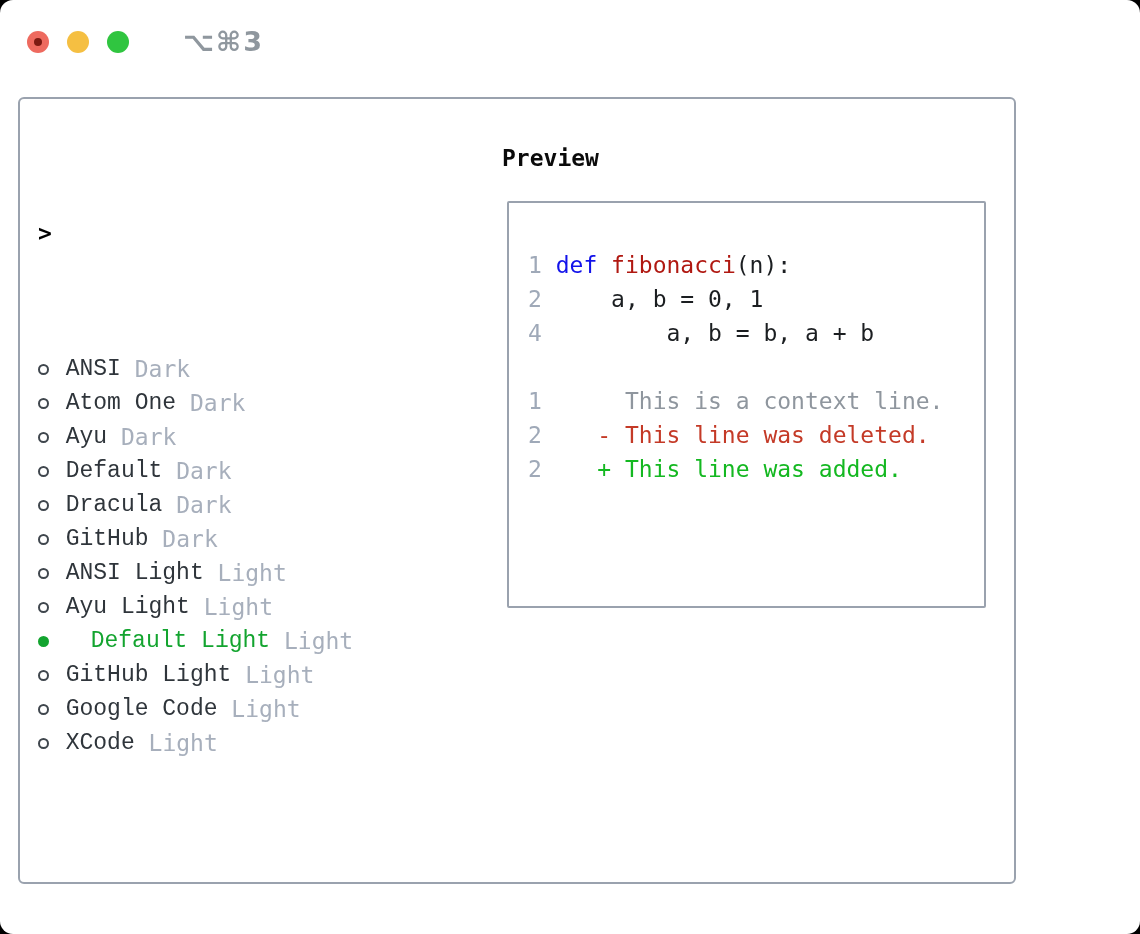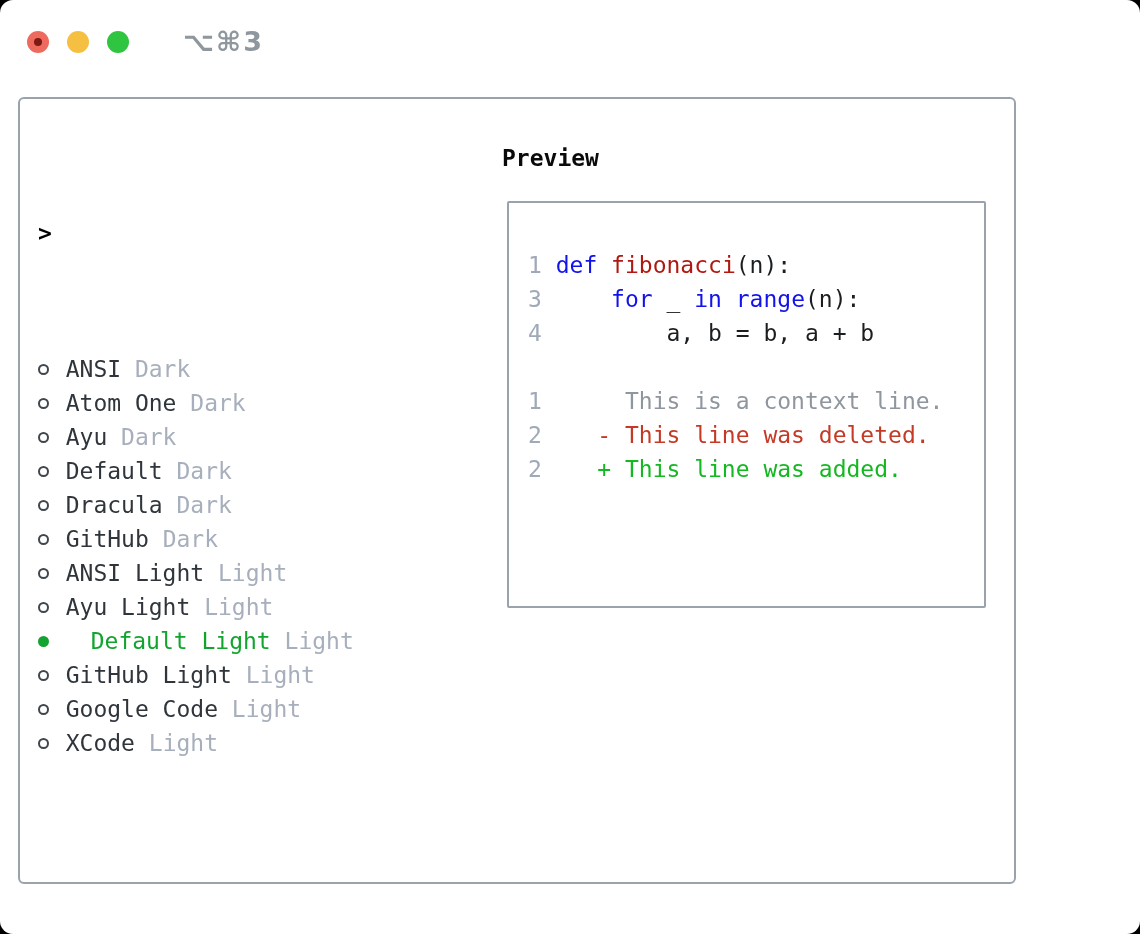--- a/index.html
+++ b/index.html
@@ -19,21 +19,21 @@
   .panel{position:absolute;left:18px;top:97px;width:994px;height:783px;border:2px solid var(--border,#9aa2ae);border-radius:6px;background:#fff;}
 
   
   .left-col{position:absolute;left:18px;top:49px;font-size:23px;line-height:34px;white-space:pre;}
   .row{display:flex;align-items:center;height:34px;}
   .cell{display:inline-flex;align-items:center;width:2ch;flex:0 0 2ch;}
   .bullet{width:11px;height:11px;border-radius:50%;border:2px solid #3f464d;box-sizing:border-box;}
   .bullet.sel{background:var(--accent_green,#13a42f);border-color:var(--accent_green,#13a42f);}
   .prompt{font-weight:700;color:#000;}
   .hdr{font-weight:700;color:var(--header_text,#0a0a0a);}
-  .tname{color:var(--text_primary,#2f353b);}
+  .tname{color:var(--text_primary,#2f353b);font-family:Liberation Mono, monospace;}
   .tname.sel{color:var(--accent_green,#13a42f);margin-left:25px;}
   .tvariant{color:var(--text_muted,#a7afbc);margin-left:1ch;}
   .spacer{height:34px;}
 
   
   .preview-title{position:absolute;left:482px;top:42px;height:34px;line-height:34px;font-size:23px;font-weight:700;color:var(--header_text,#0a0a0a);}
   .preview-box{position:absolute;left:487px;top:102px;width:479px;height:407px;box-sizing:border-box;border:2px solid var(--border,#9aa2ae);border-radius:2px;padding:45px 0 7px 19px;overflow:hidden;}
   .crow{height:34px;line-height:34px;font-size:23px;white-space:pre;}
   .ln{color:var(--line_number,#9fa9b8);margin-right:1ch;}
   .tok-kw{color:var(--keyword,#1212ea);}
@@ -75,21 +75,21 @@
       
 
       
     </div>
 
     <div class="preview-title">Preview</div>
 
     <div class="preview-box">
       <div id="code-block">
           <div class="crow"><span class="ln">1</span><span class="tok-kw">def</span><span class="tok-pl"> </span><span class="tok-fn">fibonacci</span><span class="tok-pl">(n):</span></div>
-          <div class="crow"><span class="ln">3</span><span class="tok-pl">    </span><span class="tok-kw">for</span><span class="tok-pl"> _ </span><span class="tok-kw">in</span><span class="tok-pl"> </span><span class="tok-kw">range</span><span class="tok-pl">(n):</span></div>
+          <div class="crow"><span class="ln">2</span><span class="tok-pl">    a, b = 0, 1</span></div>
           <div class="crow"><span class="ln">4</span><span class="tok-pl">        a, b = b, a + b</span></div>
         </div>
       <div class="spacer"></div>
       <div id="diff-block">
           <div class="crow"><span class="ln">1</span><span class="d-context">     This is a context line.</span></div>
           <div class="crow"><span class="ln">2</span><span class="d-deleted">   - This line was deleted.</span></div>
           <div class="crow"><span class="ln">2</span><span class="d-added">   + This line was added.</span></div>
         </div>
     </div>
 

